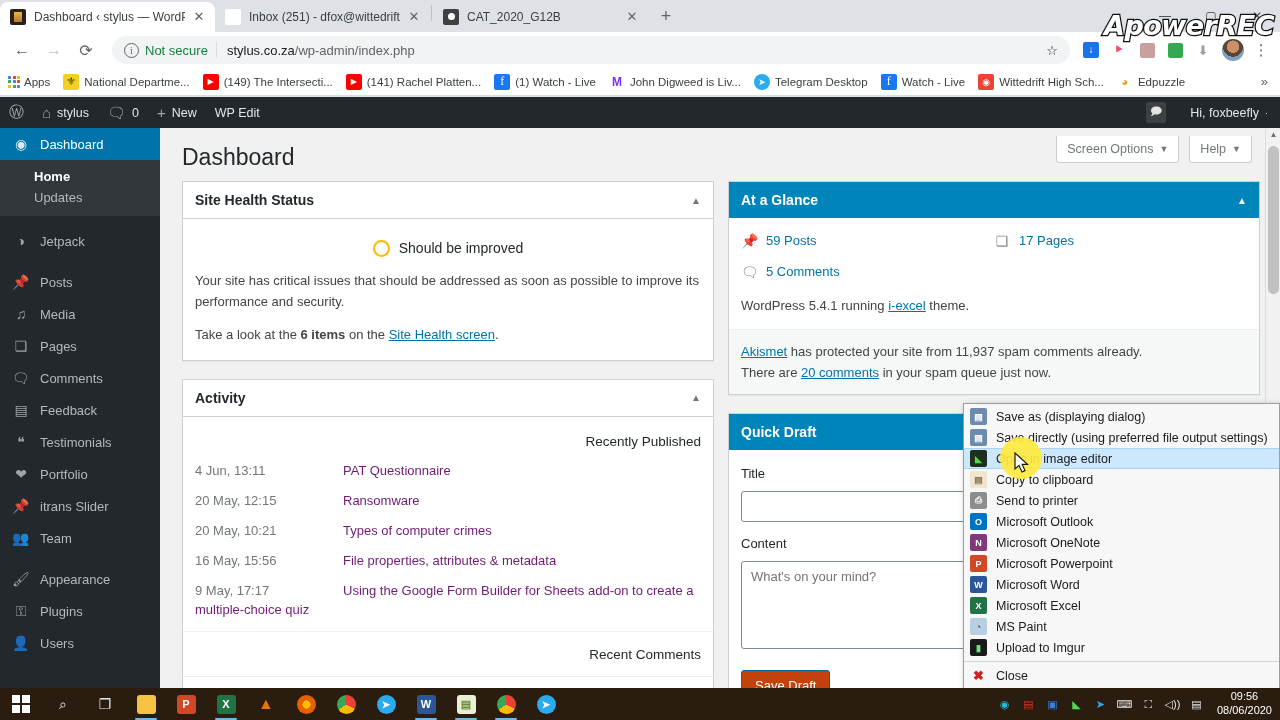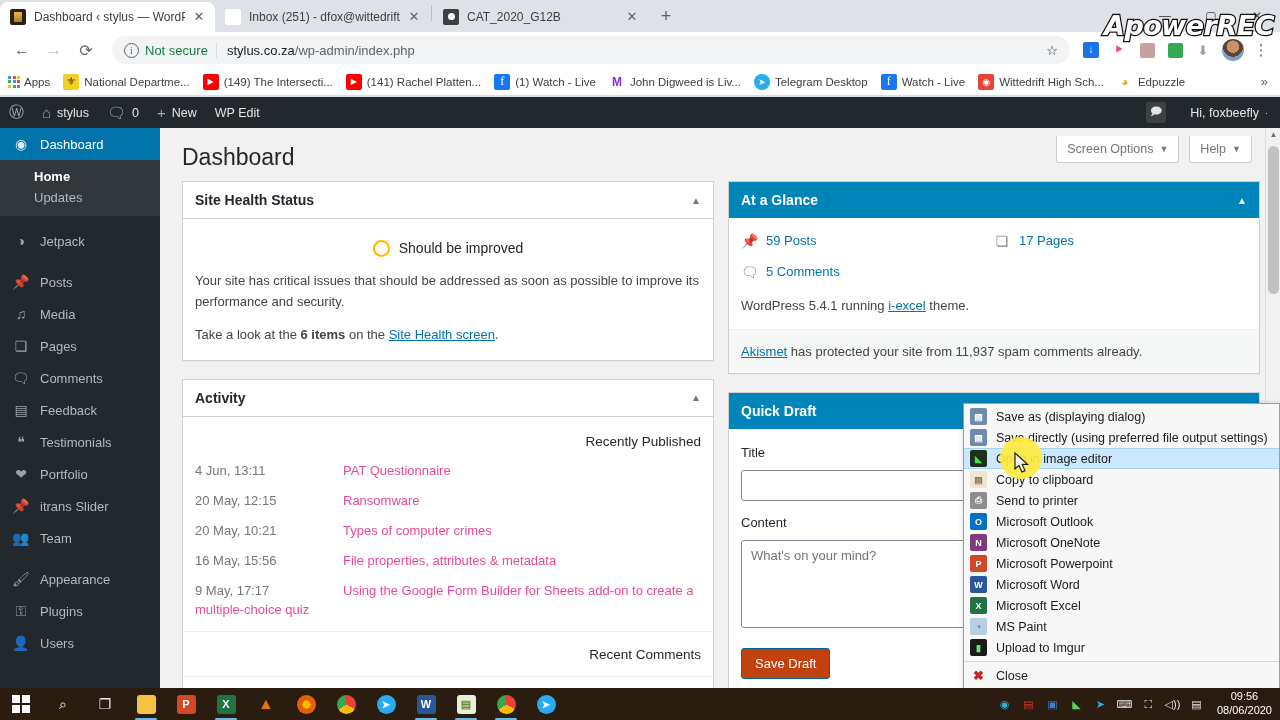--- a/index.html
+++ b/index.html
@@ -130,21 +130,21 @@
      display:flex; align-items:center; justify-content:center; gap:9px; }
   .ring { width:17px;height:17px;border:2px solid #ffb900;border-radius:50%; }
   .pb-b p { margin-bottom:12px; }
   .pb-b p:last-child { margin-bottom:0; }
   a.wplink { color:#0073aa; text-decoration:underline; }
   a.wplink.plain { text-decoration:none; }
 
   .sec-title { font-size:13.5px; color:#23282d; margin:2px 0 10px;text-align:right; }
   .act-row { display:flex; font-size:13px; margin-bottom:11px; line-height:1.45; }
   .act-date { width:148px; flex:0 0 148px; color:#72777c; }
-  .act-title { color:#ec4899; }
+  .act-title { color:#701a75; }
   .hr { border-top:1px solid #eee; margin:12px -12px 12px; }
   .comment { padding-left:48px; font-size:13px; color:#444; line-height:1.5; position:relative;}
   .comment .from { color:#72777c; }
 
   .glance-row { display:flex; font-size:13px; margin-bottom:9px; }
   .glance-cell { flex:1 1 50%; display:flex; align-items:center; gap:9px; color:#0073aa; }
   .glance-cell .gi { color:#82878c; font-size:14px; width:16px; text-align:center;}
   .wpver { font-size:13px; color:#444; margin-top:12px; }
   .akismet { background:#f6f7f7; border-top:1px solid #eee; margin:12px -12px -14px;
      padding:11px 12px; font-size:13px; color:#444; line-height:1.65; }
@@ -515,20 +515,21 @@
               <div class="glance-row">
                 <a class="glance-cell">
                   <span class="gi">🗨</span>
                   <span>5 Comments</span>
                 </a>
                 <span class="glance-cell"></span>
               </div>
               <div class="wpver"><span>WordPress 5.4.1 running </span><a class="wplink">i-excel</a><span> theme.</span></div>
               <div class="akismet">
                 <div><a class="wplink">Akismet</a><span> has protected your site from 11,937 spam comments already.</span></div>
+                <div><span>There are </span><a class="wplink">20 comments</a><span> in your spam queue just now.</span></div>
               </div>
             </div>
           </div>
 
           <div class="pb">
             <div class="pb-h blue">
               <span>Quick Draft</span>
             </div>
             <div class="pb-b">
               <label class="qd-lab">Title</label>

